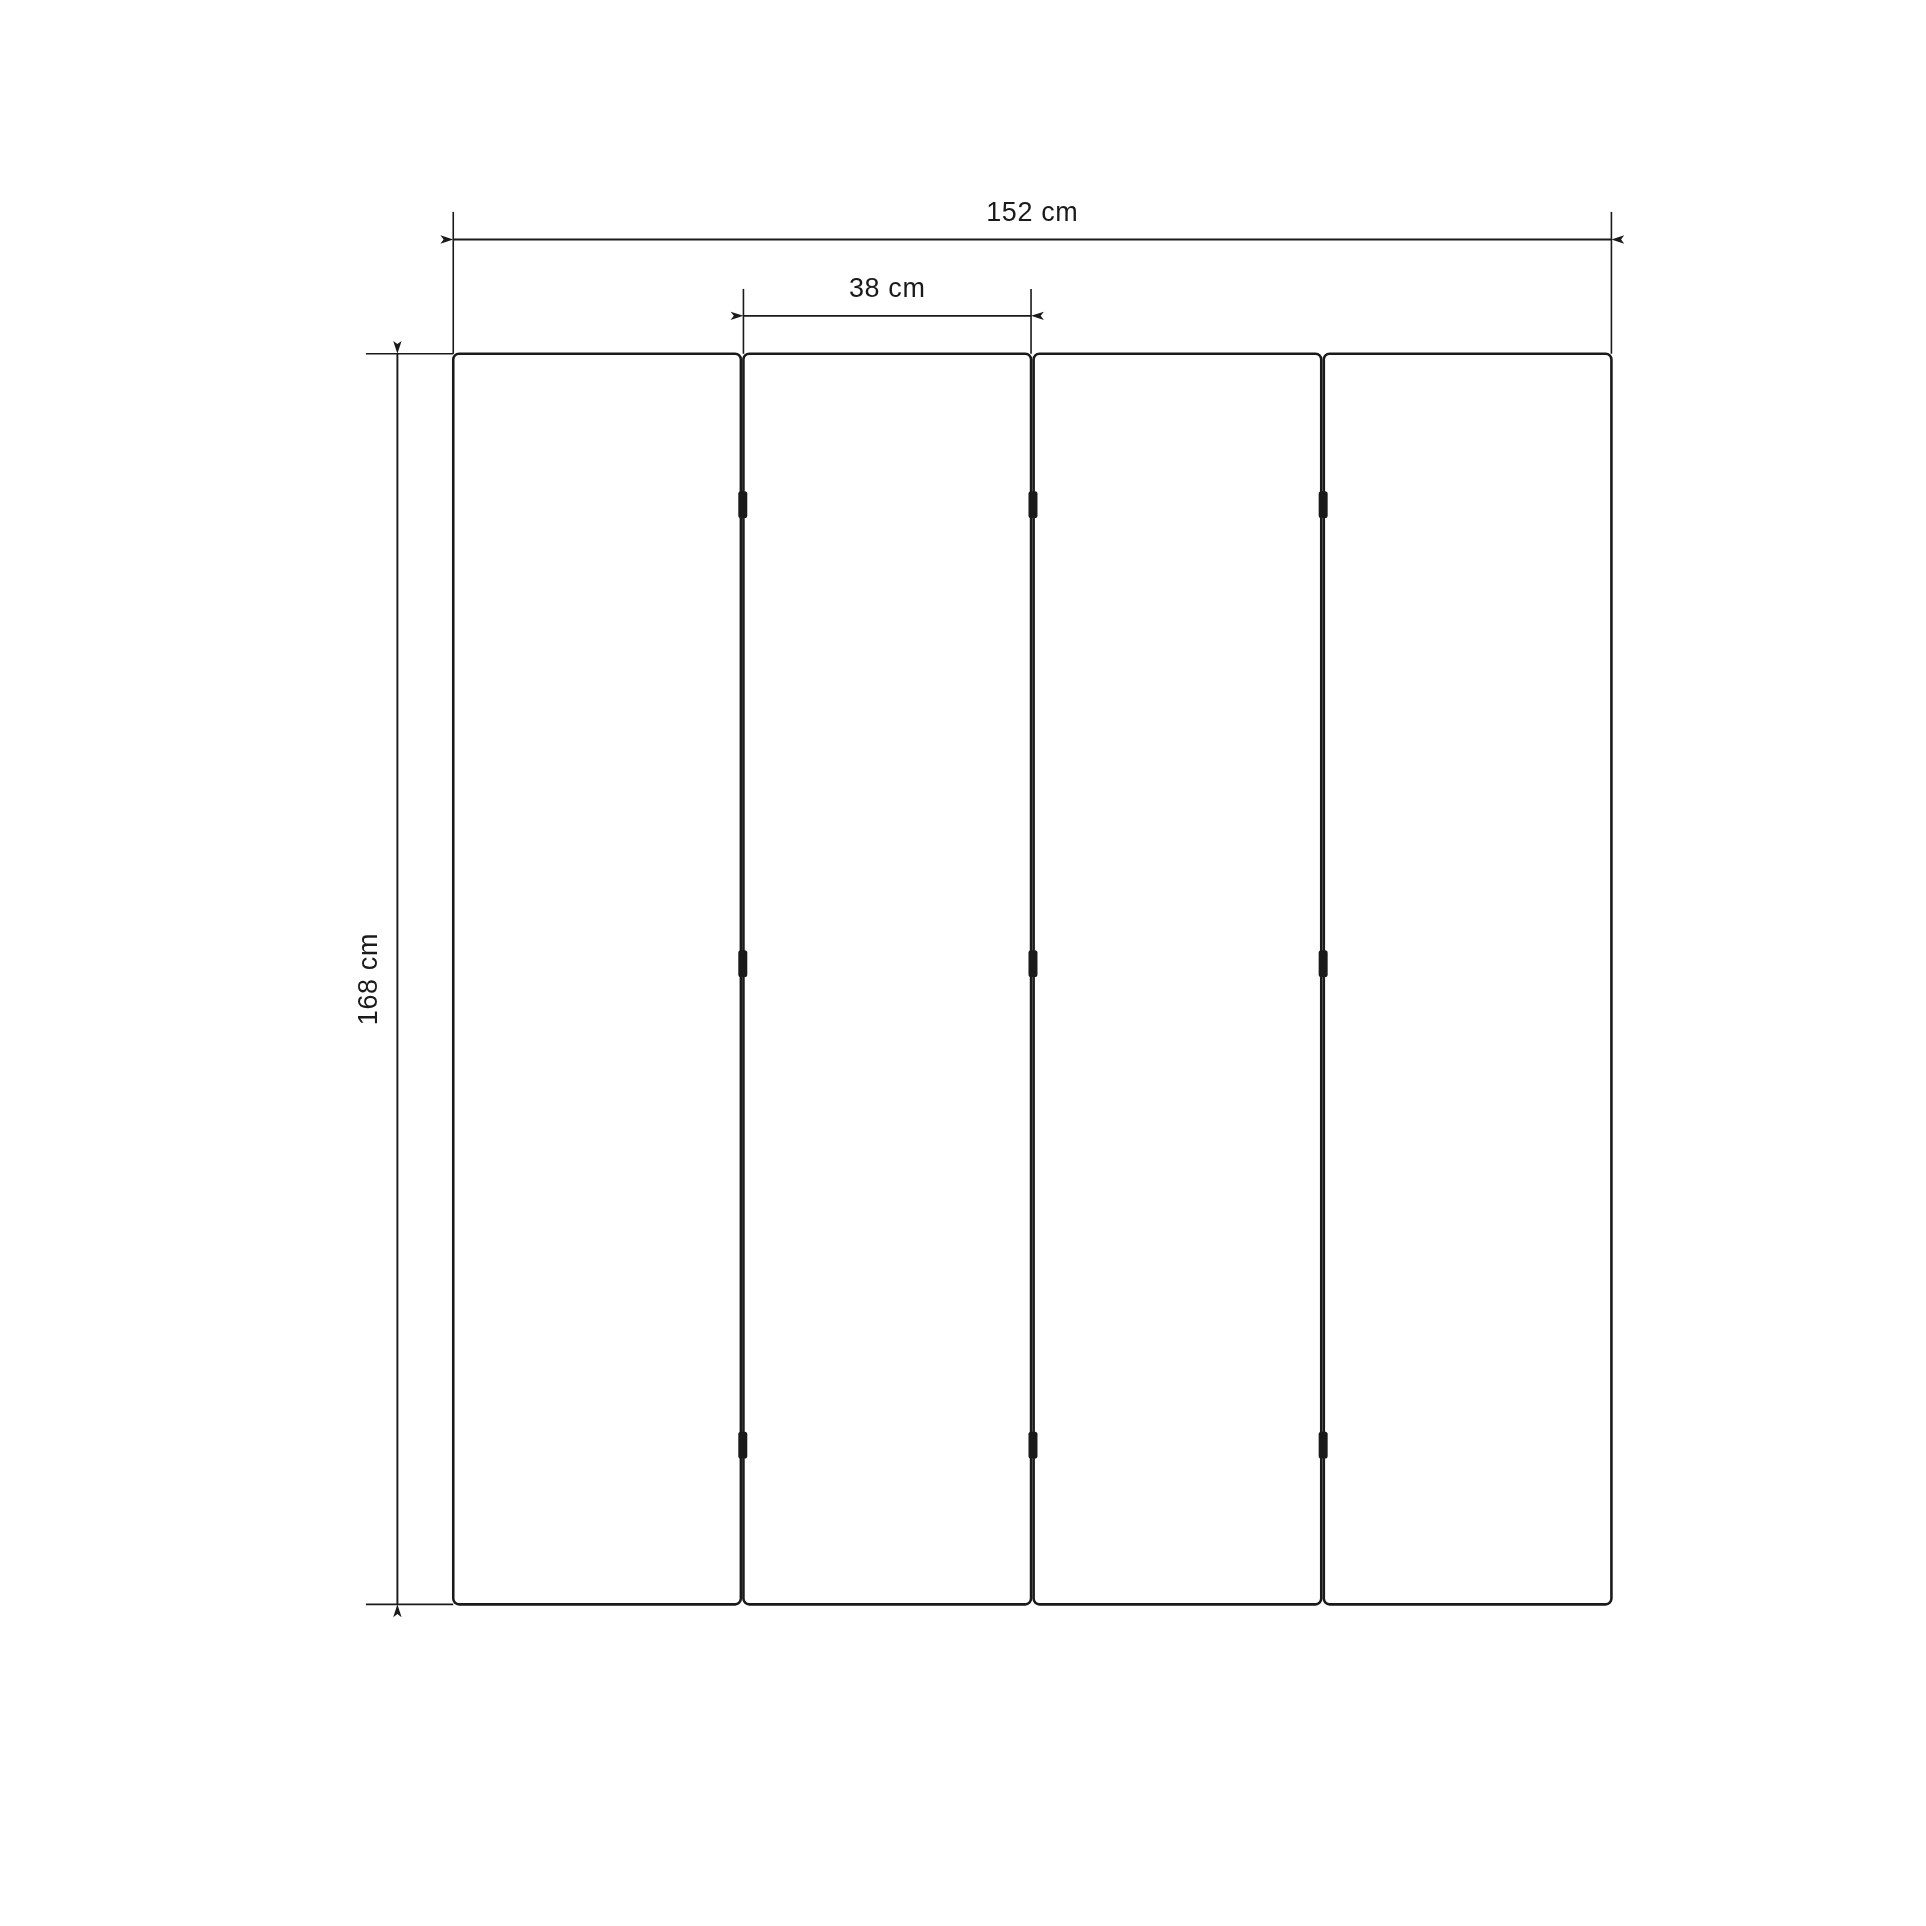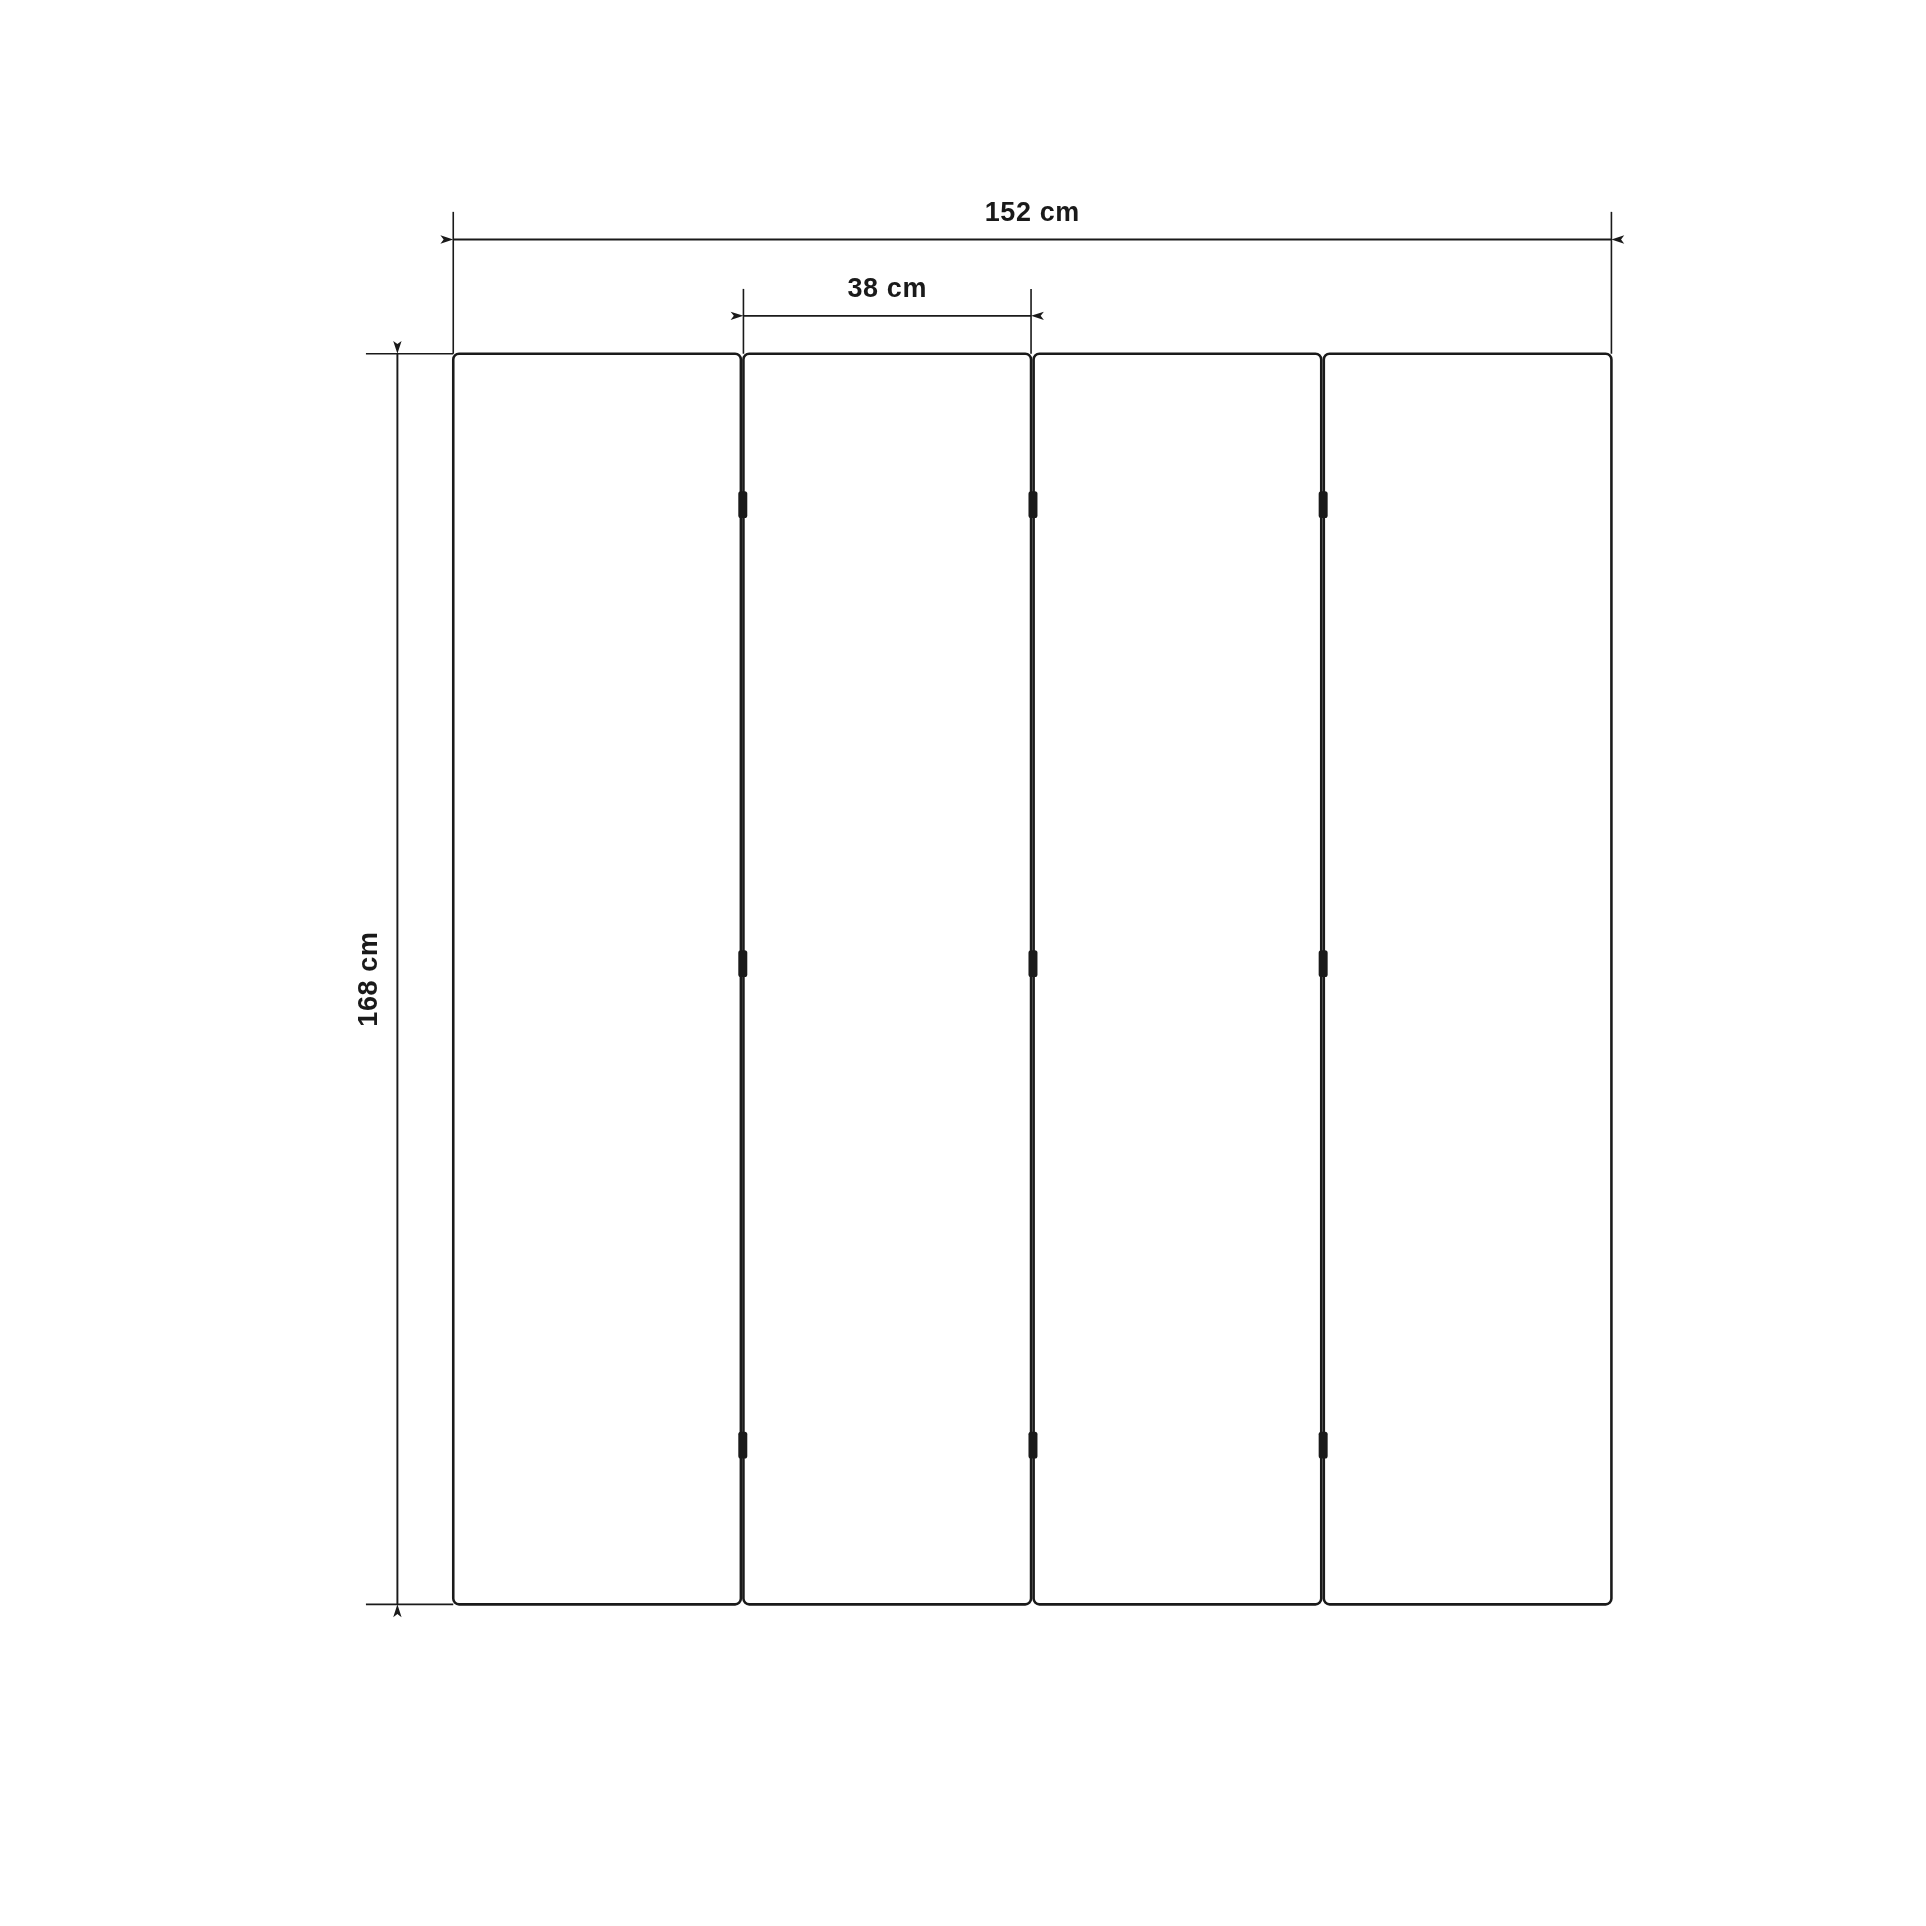--- a/index.html
+++ b/index.html
@@ -11,21 +11,20 @@
     width: 1926px;
     height: 1926px;
     font-family: "Liberation Sans", sans-serif;
     color: #1a1a1a;
     overflow: hidden;
   }
   #stage {
     position: relative;
     width: 1926px;
     height: 1926px;
-    font-weight: bold;
   }
   svg.diagram {
     position: absolute;
     left: 0;
     top: 0;
     width: 1926px;
     height: 1926px;
     display: block;
   }
   .dim-text {

